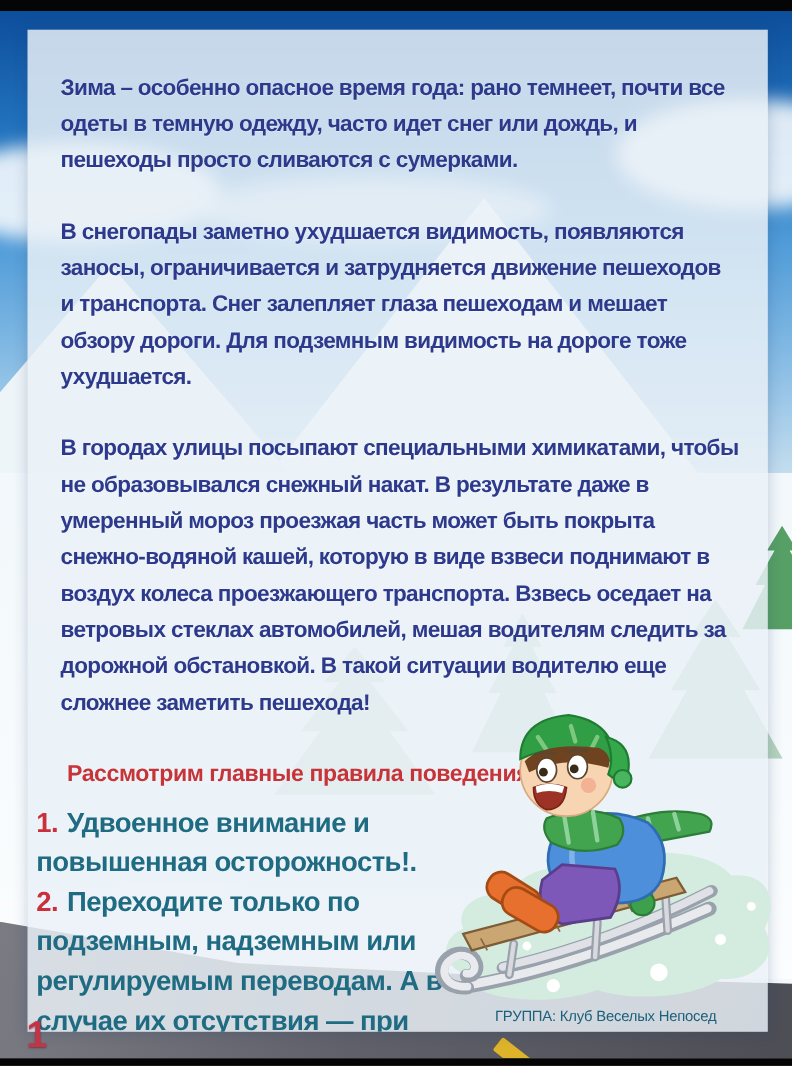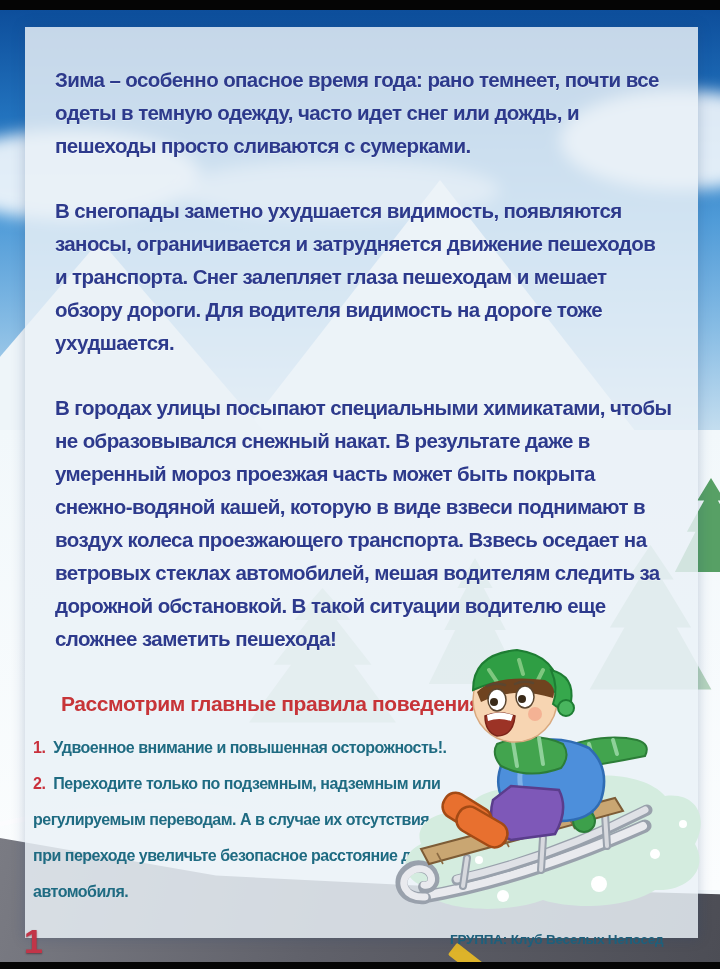--- a/index.html
+++ b/index.html
@@ -35,28 +35,28 @@
   .bar.top{top:0;height:10px;}
   .bar.bottom{bottom:0;height:7px;}
   
   .panel{position:absolute;left:25px;top:27px;width:673px;height:911px;z-index:2;
     background:rgba(234,241,247,0.84);box-shadow:0 0 12px rgba(30,60,110,0.25);
     padding:36px 26px 0 30px;box-sizing:border-box;overflow:hidden;}
   .para{margin:0 0 32px 0;font-size:20.5px;font-weight:700;line-height:33px;
     letter-spacing:-0.6px;color:#2d3a8c;text-shadow:0 1px 0 rgba(255,255,255,0.35);}
   .heading{margin:2px 0 10px 0;width:432px;text-align:center;
     font-size:21px;font-weight:700;line-height:33px;letter-spacing:-0.4px;color:#c73438;}
-  .rule{margin-left:-22px;width:444px;font-size:16px;font-weight:700;line-height:36px;
+  .rule{margin-left:-22px;width:444px;font-size:25px;font-weight:700;line-height:36px;
     letter-spacing:-0.5px;color:#1f6b82;}
   .rule .num{color:#c9303c;margin-right:8px;}
   
   .illu{position:absolute;left:393px;top:648px;width:318px;height:272px;z-index:3;}
   
   .credit{position:absolute;left:450px;top:914px;z-index:4;color:#1d607c;
-    font-size:13.5px;font-weight:700;letter-spacing:-0.2px;line-height:19px;margin-top:16px;}
+    font-size:13.5px;font-weight:400;letter-spacing:-0.2px;line-height:19px;}
   .credit .url{color:#155d80;}
   .pagenum{position:absolute;left:24px;top:922px;z-index:4;color:#c23548;
     font-size:34px;font-weight:700;text-shadow:0 1px 2px rgba(60,0,10,0.45);}
 </style>
 </head>
 <body>
 
 <div class="stage">
 
   <div class="scene">
@@ -71,21 +71,21 @@
     <div class="pine pb"></div>
     <div class="pine pc"></div>
     <div class="pine pd"></div>
     <div class="road"></div>
     <div class="road-curve"></div>
     <div class="road-dash"></div>
   </div>
 
   <div class="panel">
     <p class="para">Зима – особенно опасное время года: рано темнеет, почти все одеты в темную одежду, часто идет снег или дождь, и пешеходы просто сливаются с сумерками.</p>
-    <p class="para">В снегопады заметно ухудшается видимость, появляются заносы, ограничивается и затрудняется движение пешеходов и транспорта. Снег залепляет глаза пешеходам и мешает обзору дороги. Для водителя видимость на дороге тоже ухудшается.</p>
+    <p class="para">В снегопады заметно ухудшается видимость, появляются заносы, ограничивается и затрудняется движение пешеходов и транспорта. Снег залепляет глаза пешеходам и мешает обзору дороги. Для подземным видимость на дороге тоже ухудшается.</p>
     <p class="para">В городах улицы посыпают специальными химикатами, чтобы не образовывался снежный накат. В результате даже в умеренный мороз проезжая часть может быть покрыта снежно-водяной кашей, которую в виде взвеси поднимают в воздух колеса проезжающего транспорта. Взвесь оседает на ветровых стеклах автомобилей, мешая водителям следить за дорожной обстановкой. В такой ситуации водителю еще сложнее заметить пешехода!</p>
     <div class="heading">
       <div>Рассмотрим  главные правила поведения</div>
     </div>
     <div class="rule">
       <span class="num">1.</span><span>Удвоенное внимание и повышенная осторожность!.</span>
     </div>
     <div class="rule">
       <span class="num">2.</span><span>Переходите только по подземным, надземным или регулируемым переводам. А в случае их отсутствия — при переходе увеличьте безопасное расстояние до автомобиля.</span>
     </div>

